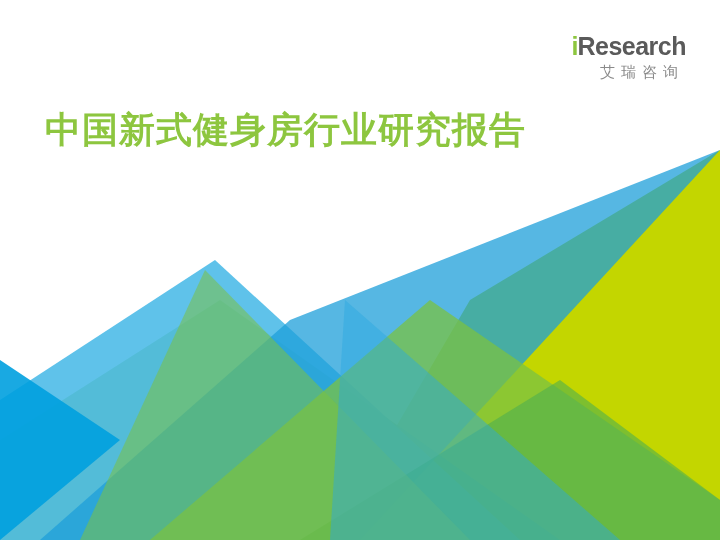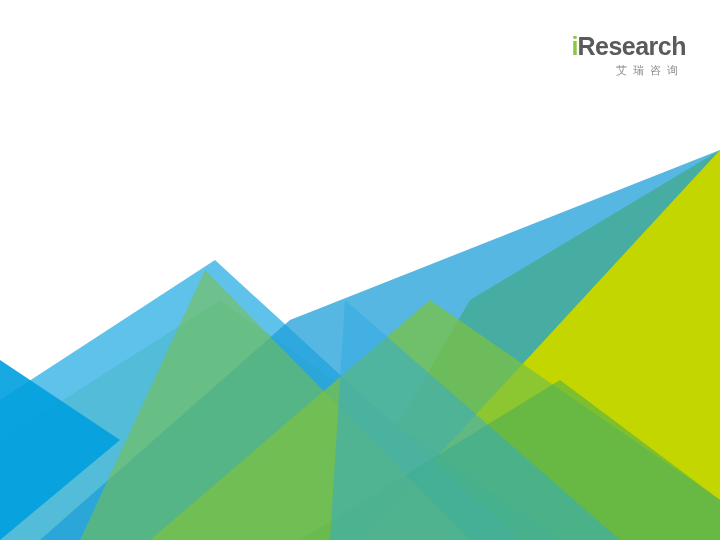--- a/index.html
+++ b/index.html
@@ -48,21 +48,21 @@
   }
   .logo-research {
     font-size: 25px;
     font-weight: bold;
     color: #5a5a5a;
     letter-spacing: -0.5px;
   }
   .logo-cn {
     display: block;
     margin-top: 4px;
-    font-size: 11px;
+    font-size: 15px;
     color: #8a8a8a;
     letter-spacing: 6px;
     padding-right: 2px;
     white-space: nowrap;
   }
   .title {
     position: absolute;
     left: 45px;
     top: 108px;
     font-size: 36px;
@@ -106,15 +106,16 @@
     <polygon points="205,270 470,540 80,540" fill="#7ac143" opacity="0.55"></polygon>
 
     <polygon points="345,300 620,540 330,540" fill="#2aa9e0" opacity="0.45"></polygon>
   </svg>
 
   <div class="logo">
     <span class="logo-mark"><span class="logo-i">i</span><span class="logo-research">Research</span></span>
     <span class="logo-cn">艾瑞咨询</span>
   </div>
 
+  <div class="title">中国新式健身房行业研究报告</div>
 
 
 </div>
 
 </body></html>

